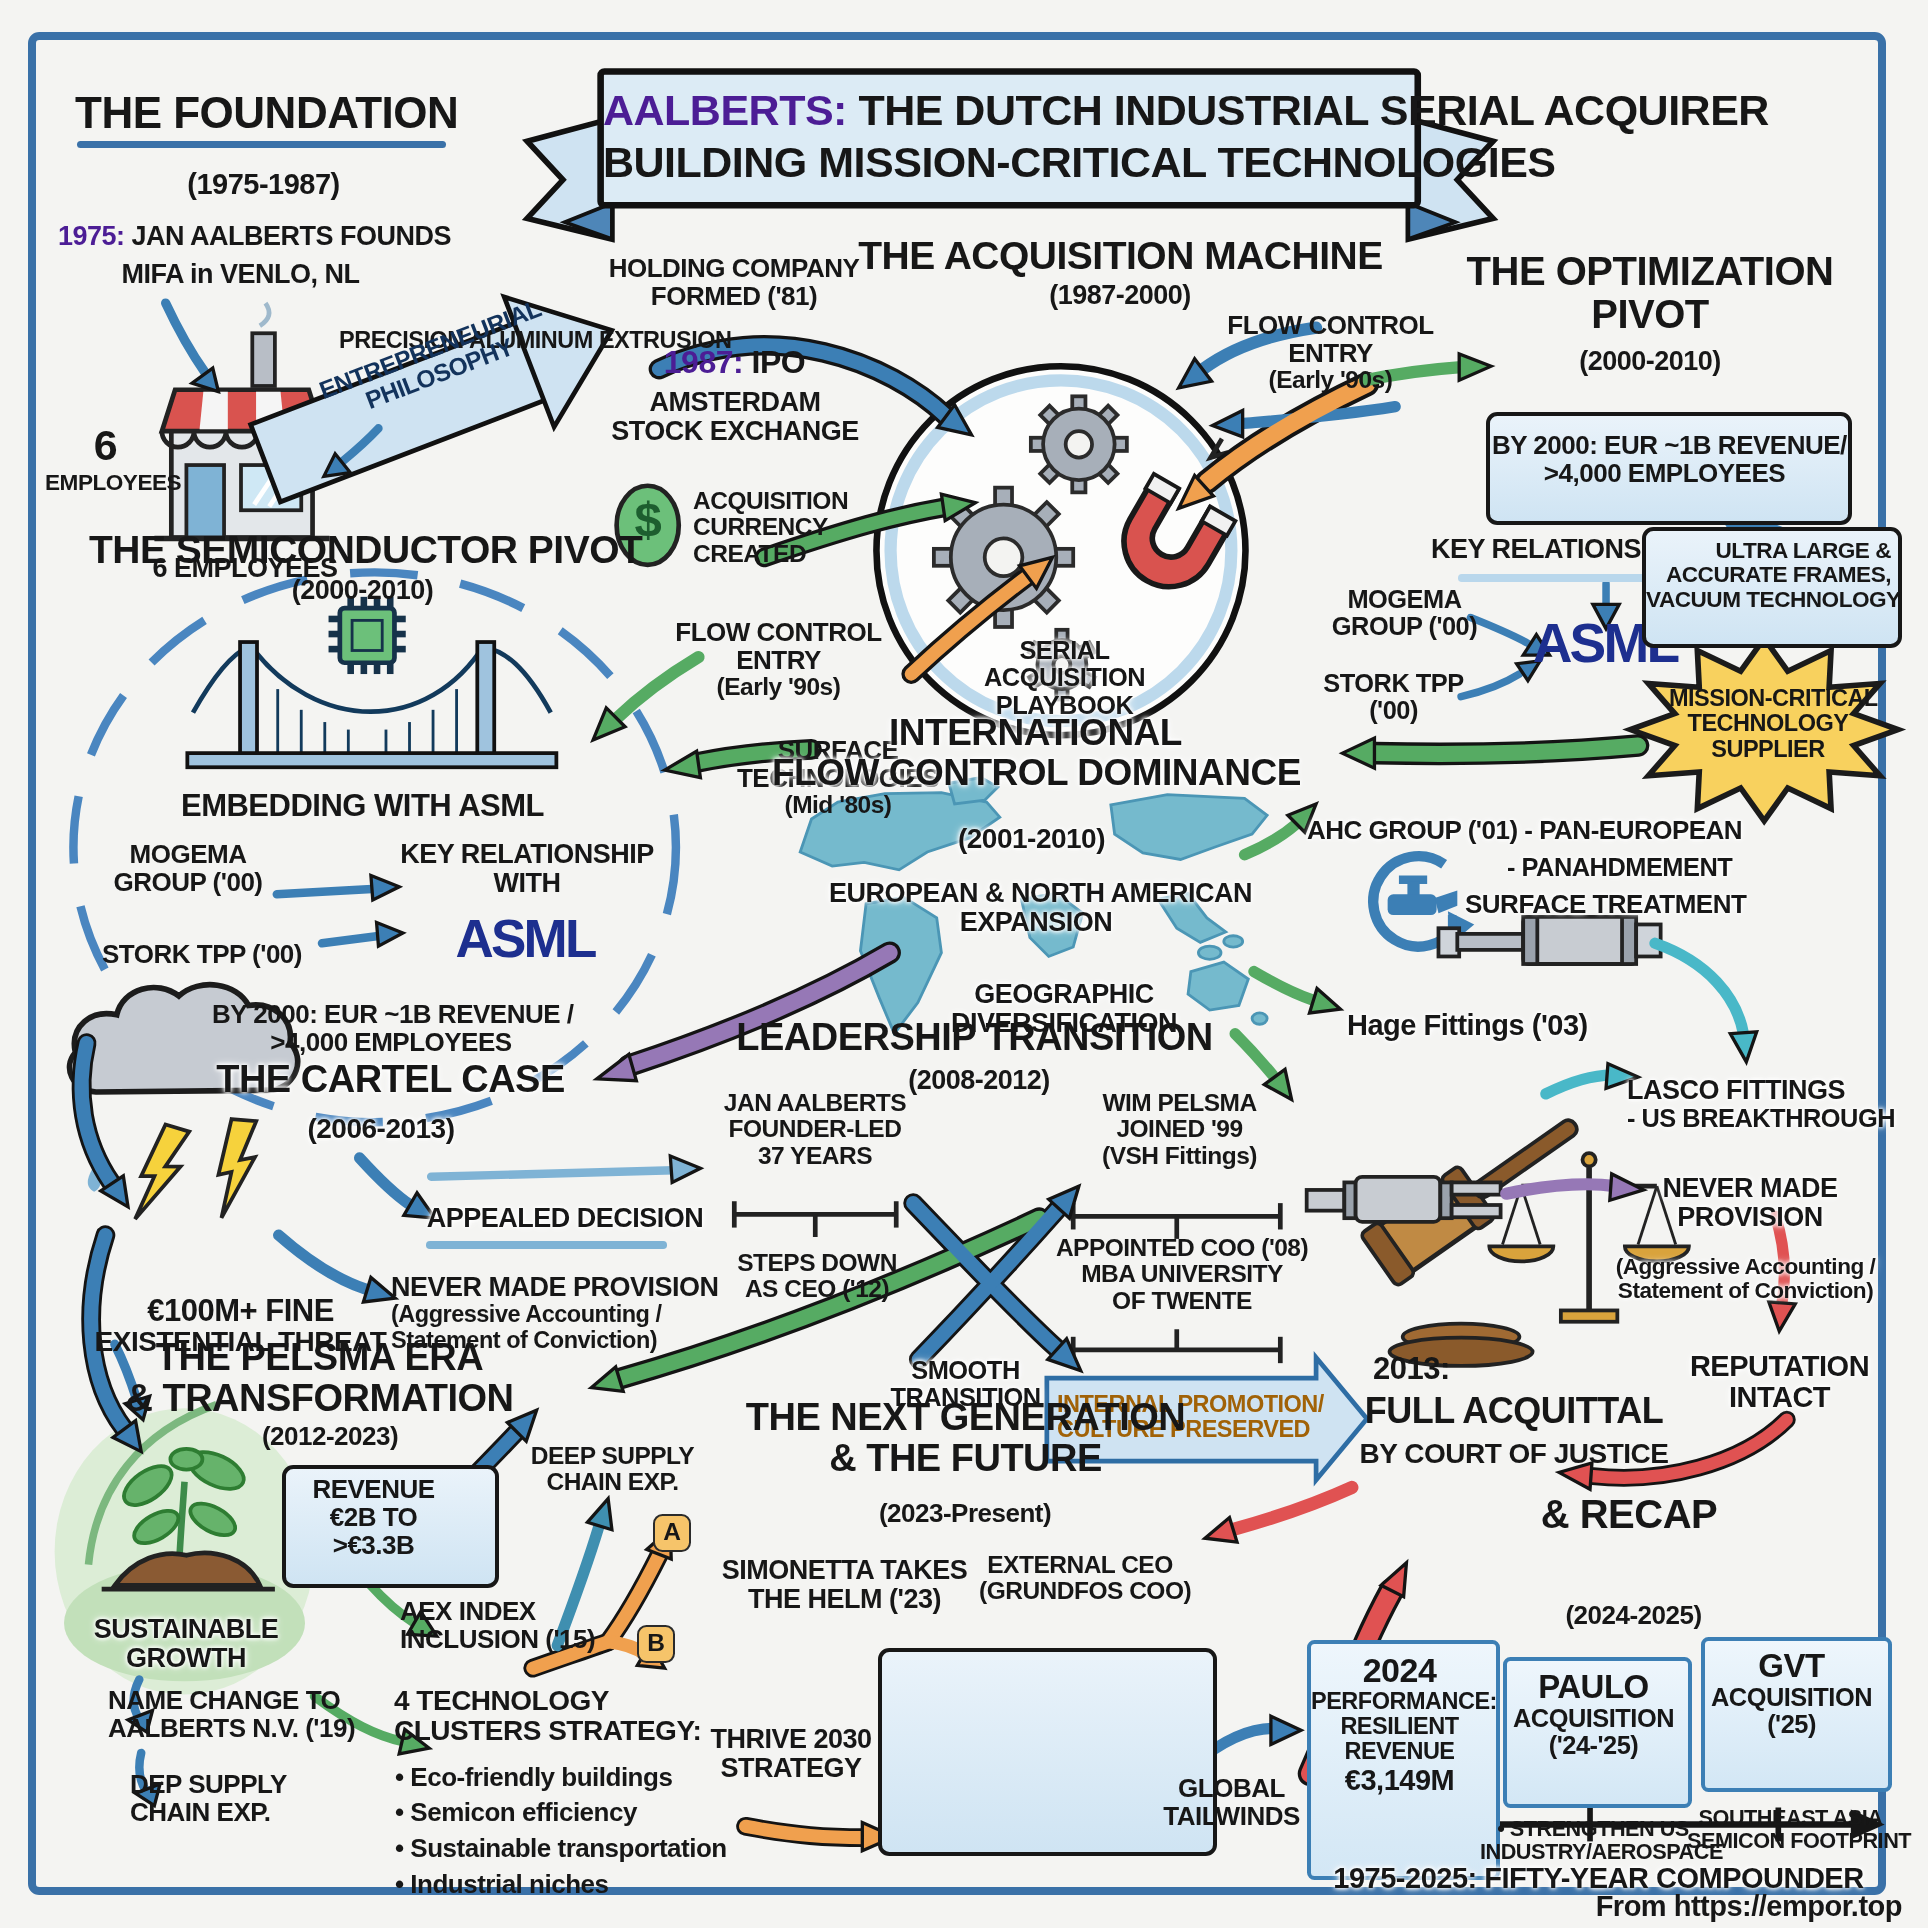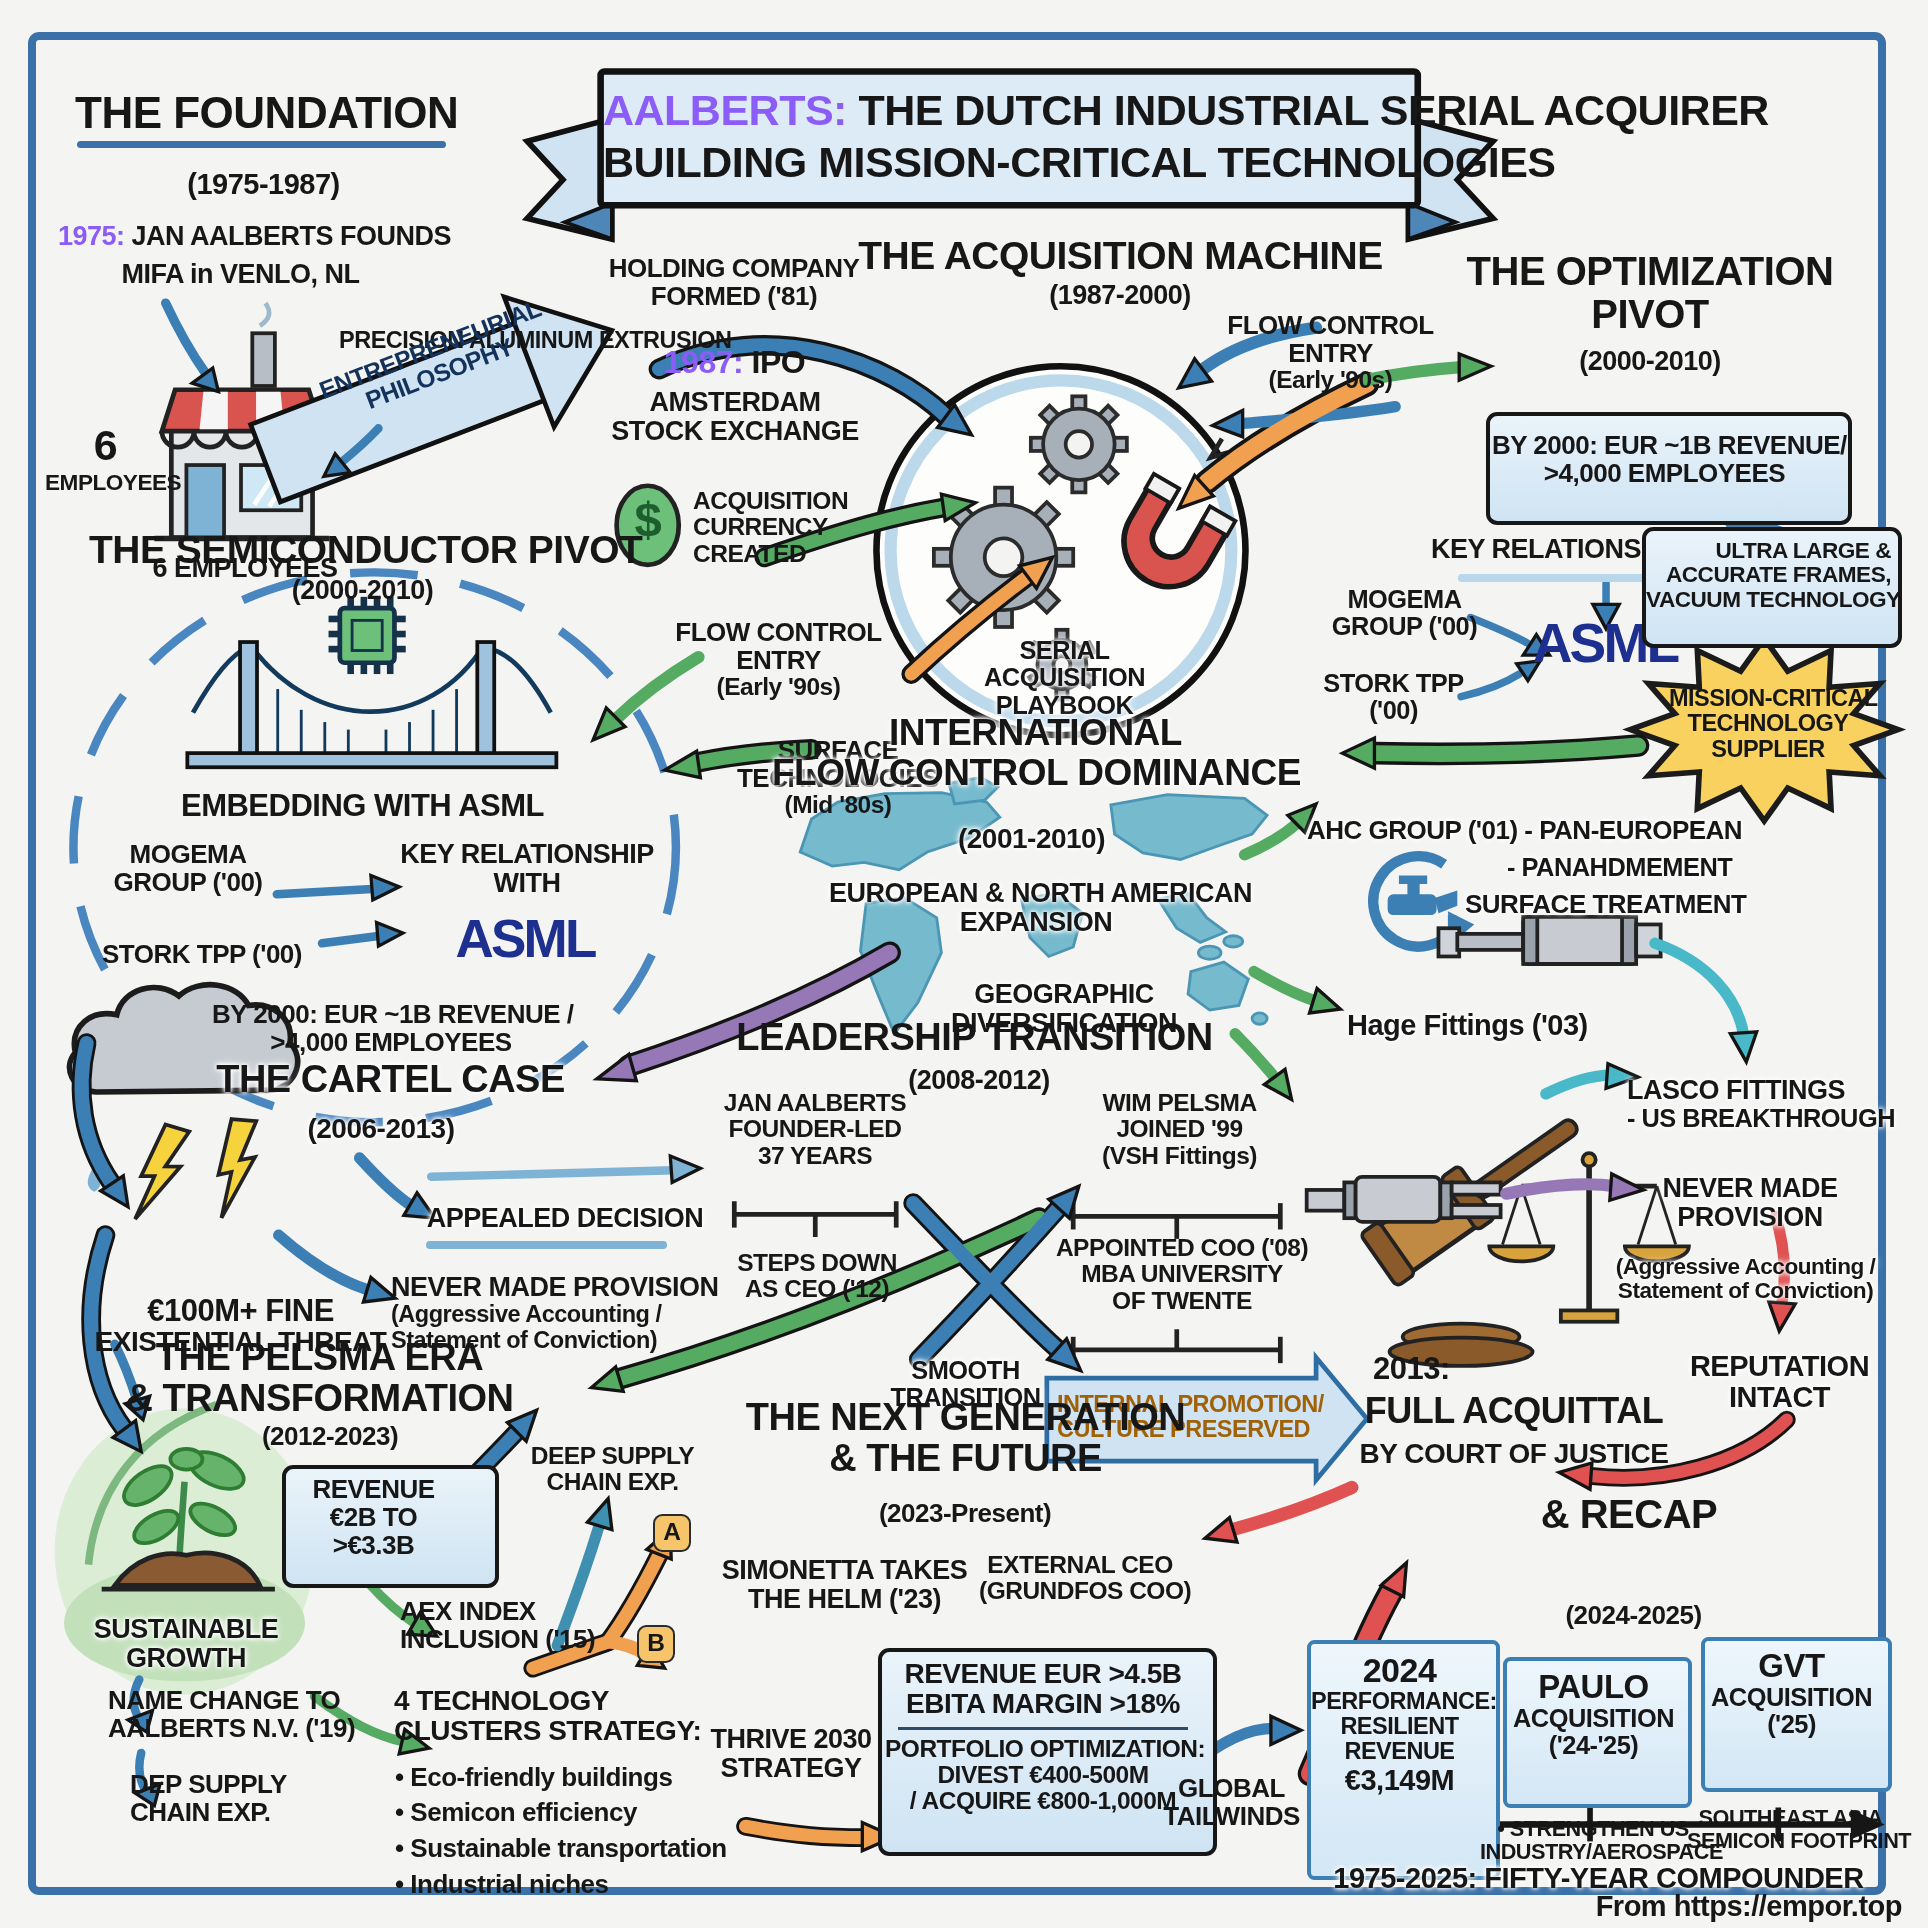--- a/index.html
+++ b/index.html
@@ -4,21 +4,21 @@
 <style>
   html,body{margin:0;padding:0;background:#e9e9e7;}
   .canvas{position:relative;width:1928px;height:1928px;background:#f4f4f2;overflow:hidden;
           font-family:"Liberation Sans","DejaVu Sans",sans-serif;}
   .frame{position:absolute;left:28px;top:32px;width:1842px;height:1847px;
          border:8.5px solid #3a71a8;border-radius:11.3px;z-index:0;}
   #art{position:absolute;left:0;top:0;z-index:1;}
   .tx{position:absolute;z-index:2;font-weight:700;color:#171717;line-height:1.08;
       text-align:center;letter-spacing:-0.5px;white-space:nowrap;}
   .l{text-align:left;}
-  .blue{color:#8b5cf6;}
+  .blue{color:#4c1d95;}
   .navy{color:#1d2f8f;}
   .halo{text-shadow:0 0 4.7px #fff,0 0 4.7px #fff,0 0 8.5px #fff;margin-top:16px;}
   .box{position:absolute;z-index:2;background:linear-gradient(180deg,#eaf3fa,#cfe4f3);
        border:4.7px solid #171717;border-radius:11.3px;}
   .bbox{position:absolute;z-index:2;background:linear-gradient(180deg,#eef6fc,#d3e7f5);
         border:4.7px solid #3c7fb5;border-radius:7.5px;}
   .bar{position:absolute;z-index:2;border-radius:3.8px;}
   .badge{position:absolute;z-index:3;width:34px;height:34px;border-radius:9.4px;
          background:#f6c46a;border:2.8px solid #2b2b2b;text-align:center;
          font-weight:700;font-size:24.5px;line-height:32px;color:#171717;}
@@ -641,28 +641,20 @@
 </div>
 <div class="tx" style="left:979px;top:1552px;width:202px;font-size:24.5px;">
   <div>EXTERNAL CEO</div>
   <div>(GRUNDFOS COO)</div>
 </div>
 <div class="tx" style="left:704px;top:1725px;width:174px;font-size:27px;">
   <div>THRIVE 2030</div>
   <div>STRATEGY</div>
 </div>
 <div class="box" style="left:878px;top:1648px;width:331px;height:200px;"></div>
-<div class="tx" style="left:885px;top:1659px;width:316px;font-size:28px;">
-  <div>REVENUE EUR &gt;4.5B</div>
-  <div>EBITA MARGIN &gt;18%</div>
-  <div style="border-top:3.8px solid #2e4a66;margin:7.5px 13px 5.6px;"></div>
-  <div style="font-size:24.5px;">PORTFOLIO OPTIMIZATION:</div>
-  <div style="font-size:24.5px;">DIVEST €400-500M</div>
-  <div style="font-size:24.5px;">/ ACQUIRE €800-1,000M</div>
-</div>
 <div class="tx" style="left:1156px;top:1774px;width:151px;font-size:26px;">
   <div>GLOBAL</div>
   <div>TAILWINDS</div>
 </div>
 
 <div class="tx" style="left:1375px;top:1493px;width:508px;font-size:40px;">
   <div>&amp; RECAP</div>
 </div>
 <div class="tx" style="left:1544px;top:1601px;width:179px;font-size:26px;">(2024-2025)</div>
 <div class="bbox" style="left:1307px;top:1640px;width:185px;height:232px;"></div>

